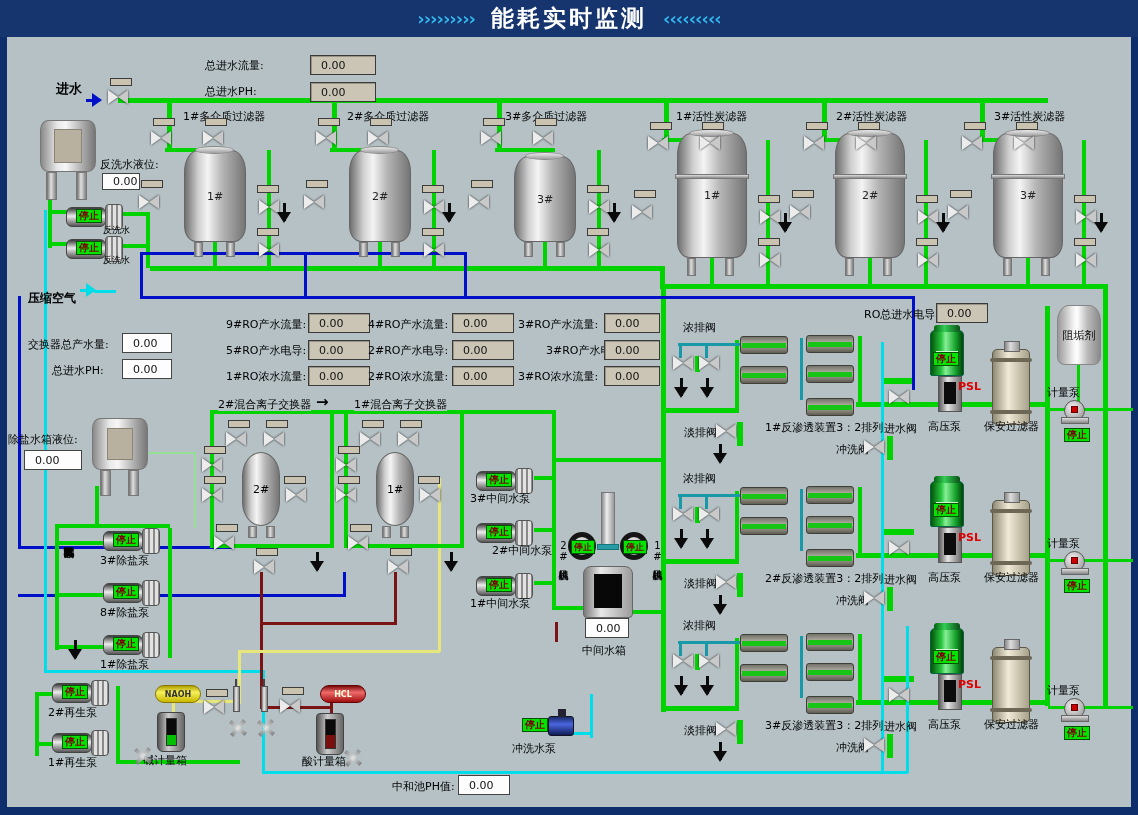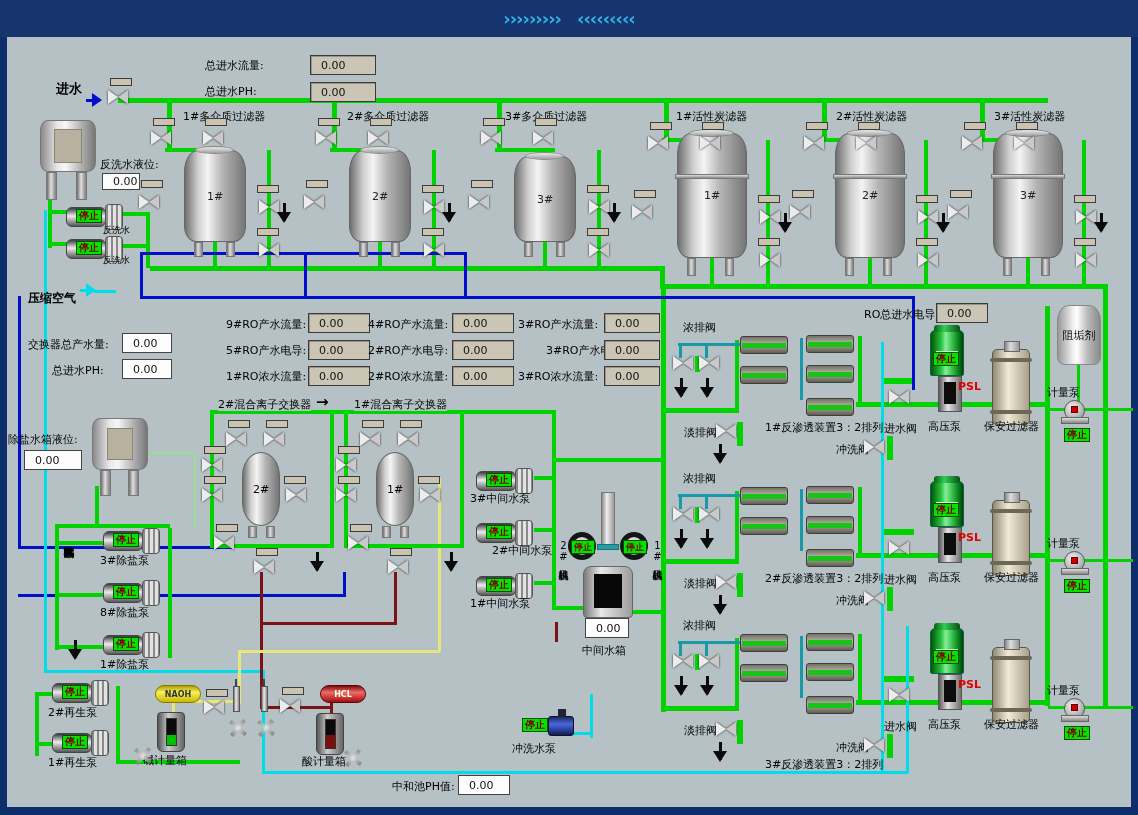--- a/index.html
+++ b/index.html
@@ -73,20 +73,21 @@
 .bp::before{content:"";position:absolute;left:9px;top:-8px;width:8px;height:8px;background:#223}
 .frameg{position:absolute;border:4px solid #00d300}
 .psl{position:absolute;font-size:11px;font-weight:bold;color:#e00000}
 </style>
 </head>
 <body>
 
 <div id="frame">
 <div id="hdr">
   <span class="ch">›››››››››</span>
+  <span class="t">能耗实时监测</span>
   <span class="ch">‹‹‹‹‹‹‹‹‹</span>
 </div>
 <div id="cv"></div>
 
 <i class="p g" style="left:118px;top:98px;width:930px;height:5px"></i>
 <i class="p g" style="left:167px;top:103px;width:5px;height:47px"></i>
 <i class="p g" style="left:332px;top:103px;width:5px;height:47px"></i>
 <i class="p g" style="left:497px;top:103px;width:5px;height:47px"></i>
 <i class="p g" style="left:664px;top:103px;width:5px;height:37px"></i>
 <i class="p g" style="left:822px;top:103px;width:5px;height:37px"></i>
@@ -537,21 +538,21 @@
 <i class="arrD" style="left:680px;top:676px"></i>
 <i class="arrD" style="left:706px;top:676px"></i>
 <div class="mem" style="left:740px;top:634px"></div>
 <div class="mem" style="left:740px;top:664px"></div>
 <div class="mem" style="left:806px;top:633px"></div>
 <div class="mem" style="left:806px;top:663px"></div>
 <div class="mem" style="left:806px;top:696px"></div>
 <span class="lbl" style="left:684px;top:724px">淡排阀</span>
 <i class="valve" style="left:716px;top:722px"></i>
 <i class="arrD" style="left:719px;top:742px"></i>
-<span class="lbl" style="left:765px;top:758px">3#反渗透装置3：2排列</span>
+<span class="lbl" style="left:765px;top:719px">3#反渗透装置3：2排列</span>
 <i class="valve" style="left:889px;top:688px"></i>
 <span class="lbl" style="left:884px;top:720px">进水阀</span>
 <span class="lbl" style="left:836px;top:741px">冲洗阀</span>
 <i class="valve" style="left:864px;top:738px"></i>
 <div class="hph" style="left:930px;top:628px"></div>
 <span class="stopb" style="left:933px;top:650px">停止</span>
 <div class="hpb" style="left:938px;top:674px"></div>
 <span class="psl" style="left:958px;top:678px">PSL</span>
 <span class="lbl" style="left:928px;top:718px">高压泵</span>
 <div class="cart" style="left:992px;top:647px"></div>

